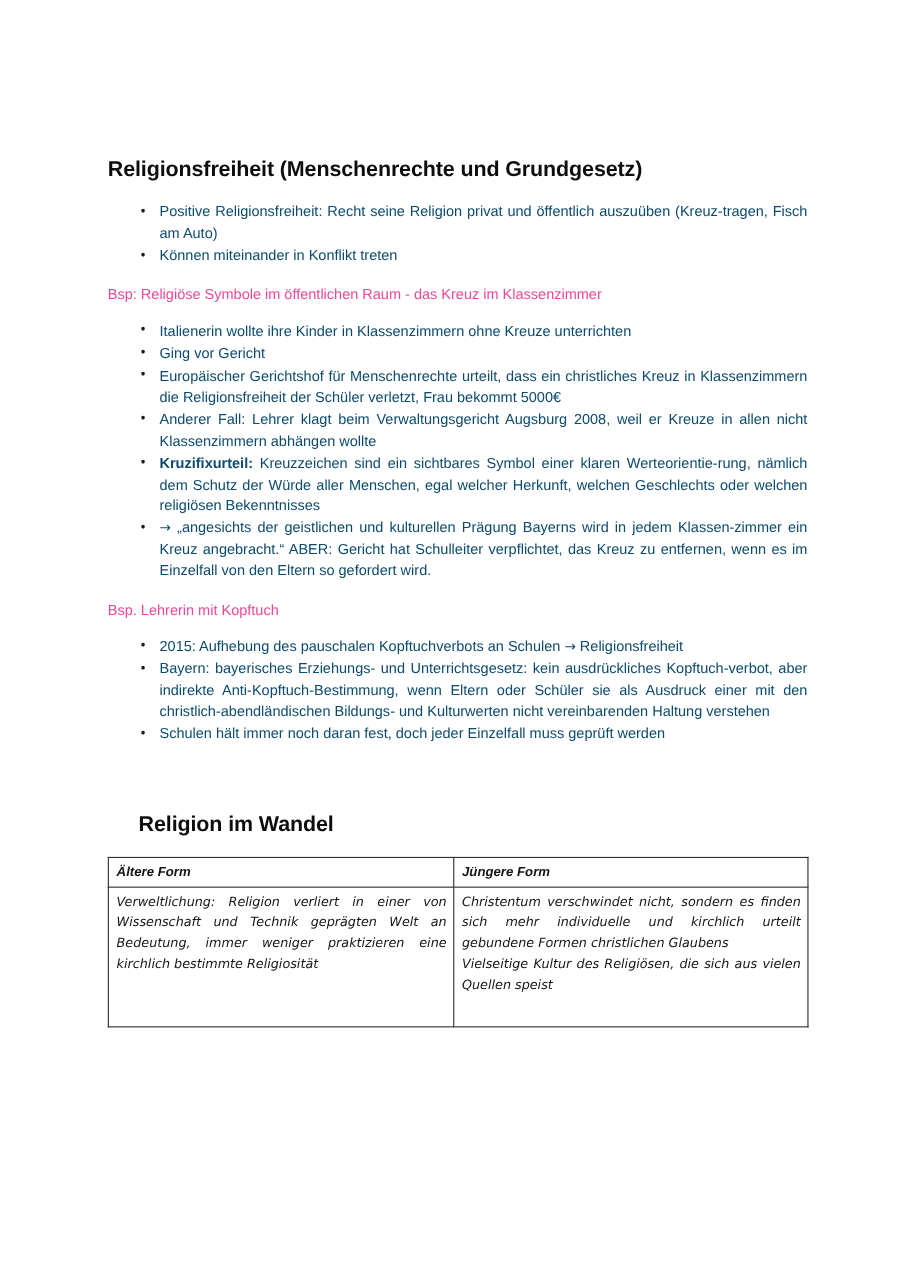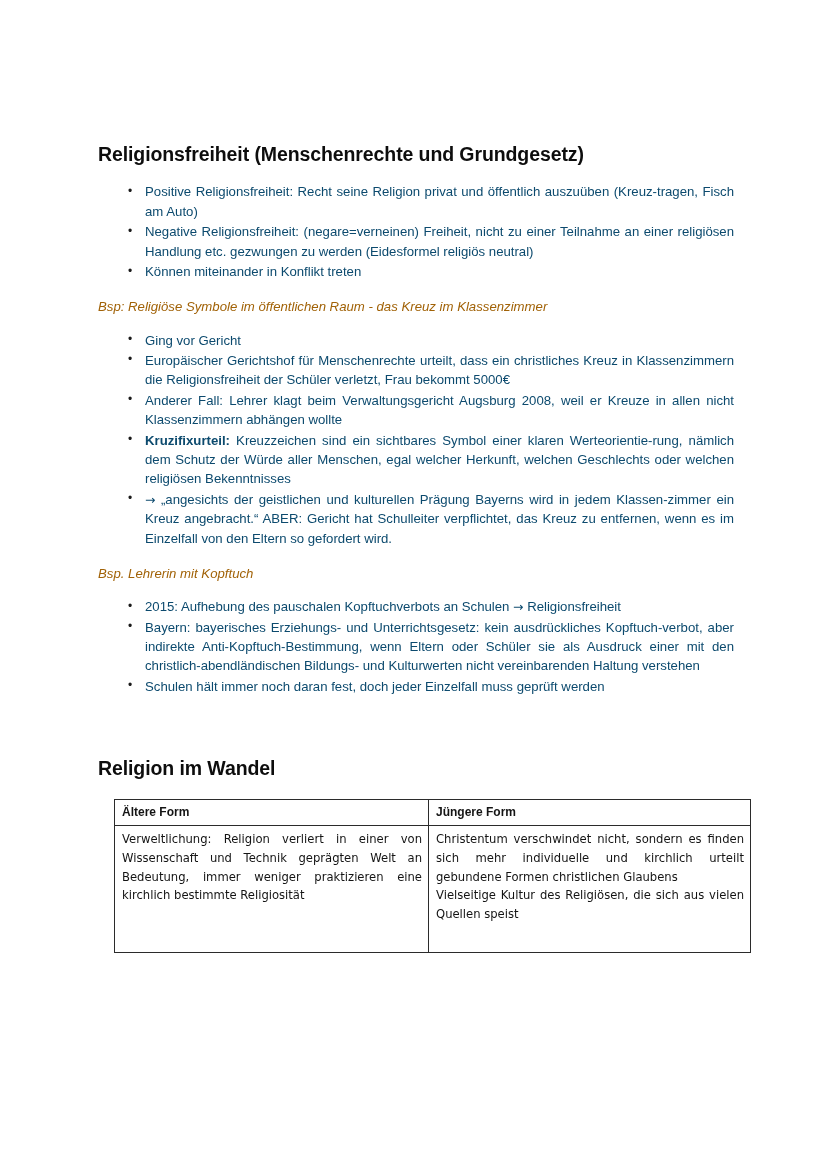--- a/index.html
+++ b/index.html
@@ -36,37 +36,37 @@
     font-size: 19.5px;
     font-weight: bold;
     line-height: 1.25;
     letter-spacing: -0.1px;
     margin: 0 0 16px 0;
     color: #0d0d0d;
   }
   h1.doc-heading.second {
     margin-top: 0;
     margin-bottom: 18px;
+    margin-left: 28px;
   }
 
   h2.sub-heading {
     font-size: 13.2px;
     font-weight: bold;
     line-height: 1.3;
     margin: 0 0 18px 0;
     color: #0d0d0d;
   }
 
   
   p.para {
     font-size: 13.2px;
     line-height: 1.45;
     margin: 0 0 14px 0;
-    color: #a16207;
-    font-style: italic;
+    color: #ec4899;
   }
 
   
   ul.bullets {
     list-style: none;
     margin: 0 0 16px 0;
     padding: 0;
   }
   ul.bullets li {
     position: relative;
@@ -93,22 +93,23 @@
   .arrow { font-family: "DejaVu Sans", sans-serif; font-size: 12.4px; }
 
   
   .gap-lg { height: 44px; }
 
   
   table.form-table {
     border-collapse: collapse;
     width: 636px;
     table-layout: fixed;
-    margin: 16px;
+    margin: 0;
     font-family: "DejaVu Sans", sans-serif;
+    font-style: italic;
   }
   table.form-table th,
   table.form-table td {
     border: 1.1px solid #2b2b2b;
     vertical-align: top;
     padding: 4px 6px 4px 7px;
     font-size: 11.6px;
     line-height: 1.62;
     color: #141414;
   }
@@ -131,27 +132,27 @@
 </head>
 <body>
 
 <div class="page">
   <div class="content">
 
     <h1 class="doc-heading">Religionsfreiheit (Menschenrechte und Grundgesetz)</h1>
 
     <ul class="bullets">
       <li>Positive Religionsfreiheit: Recht seine Religion privat und öffentlich auszuüben (Kreuz-tragen, Fisch am Auto)</li>
-      <li>Negative Religionsfreiheit: (negare=verneinen) Freiheit, nicht zu einer Teilnahme an einer religiösen Handlung etc. gezwungen zu werden (Eidesformel religiös neutral)</li>
       <li class="no-justify">Können miteinander in Konflikt treten</li>
     </ul>
 
     <p class="para">Bsp: Religiöse Symbole im öffentlichen Raum -  das Kreuz im Klassenzimmer</p>
 
     <ul class="bullets">
+      <li class="no-justify">Italienerin wollte ihre Kinder in Klassenzimmern ohne Kreuze unterrichten</li>
       <li class="no-justify">Ging vor Gericht</li>
       <li>Europäischer Gerichtshof für Menschenrechte urteilt, dass ein christliches Kreuz in Klassenzimmern die Religionsfreiheit der Schüler verletzt, Frau bekommt 5000€</li>
       <li>Anderer Fall: Lehrer klagt beim Verwaltungsgericht Augsburg 2008, weil er Kreuze in allen nicht Klassenzimmern abhängen wollte</li>
       <li><b>Kruzifixurteil:</b><span> Kreuzzeichen sind ein sichtbares Symbol einer klaren Werteorientie-rung, nämlich dem Schutz der Würde aller Menschen, egal welcher Herkunft, welchen Geschlechts oder welchen religiösen Bekenntnisses</span></li>
       <li><span class="arrow">→</span><span> „angesichts der geistlichen und kulturellen Prägung Bayerns wird in jedem Klassen-zimmer ein Kreuz angebracht.“ ABER: Gericht hat Schulleiter verpflichtet, das Kreuz zu entfernen, wenn es im Einzelfall von den Eltern so gefordert wird.</span></li>
     </ul>
 
     <p class="para">Bsp. Lehrerin mit Kopftuch</p>
 
     <ul class="bullets">

